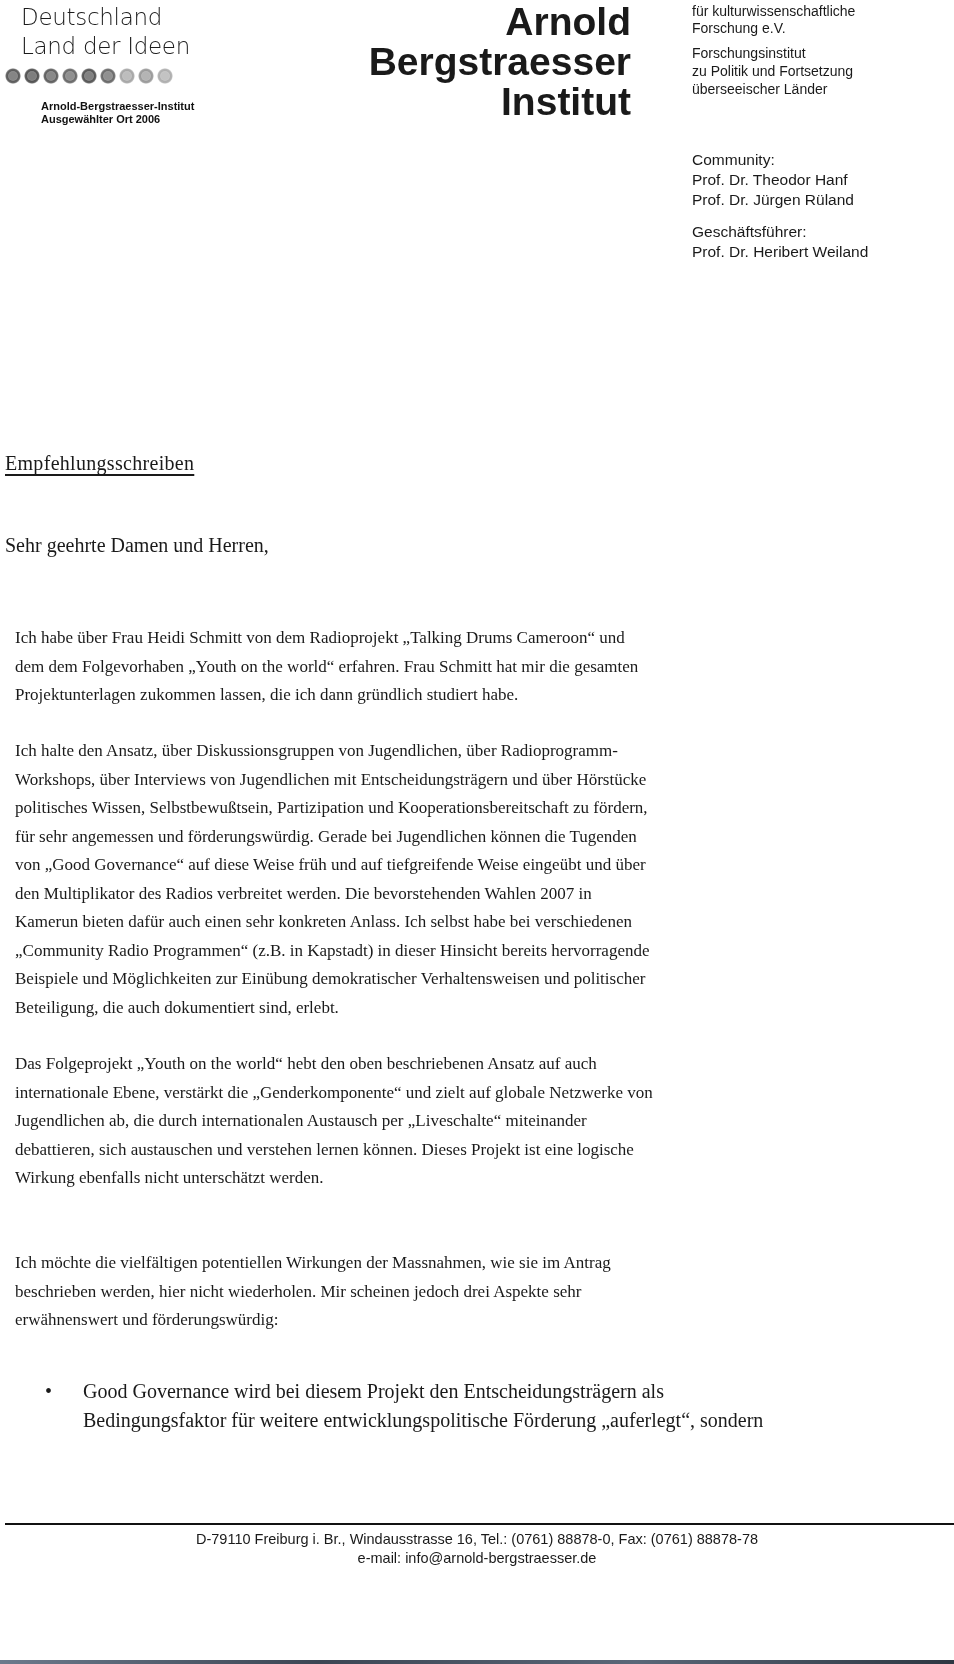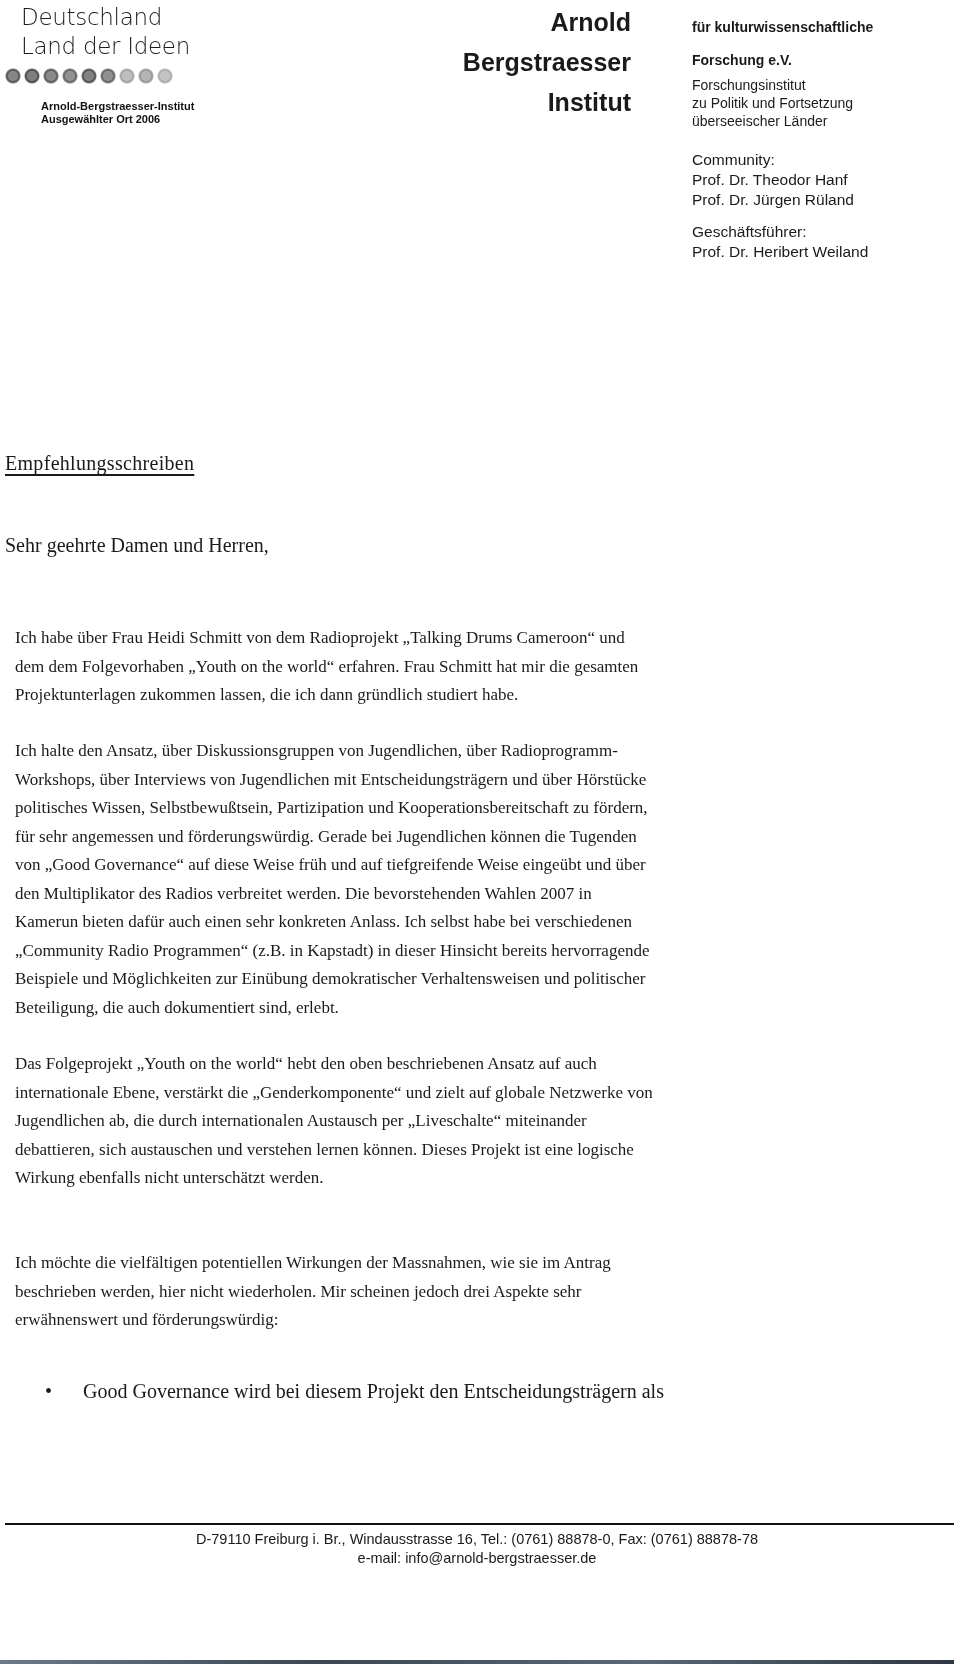--- a/index.html
+++ b/index.html
@@ -9,25 +9,25 @@
   .serif { font-family: Liberation Serif, serif; }
 
   
   .dl-title { left: 5px; top: 3px; font-family: "DejaVu Sans", sans-serif; font-size: 23px; line-height: 29px; color: #1c1c1c; letter-spacing: -0.3px; font-weight: 300; margin-left: 16px; }
   .flowers { left: 5px; top: 68px; display: flex; gap: 3px; }
   .flower { width: 16px; height: 16px; border-radius: 50%; position: relative; }
   .flower::before { content: ""; position: absolute; inset: 3px; border-radius: 50%; background: rgba(255,255,255,0.35); }
   .abi-small { left: 5px; top: 100px; font-size: 11px; font-weight: bold; line-height: 13px; color: #111; margin-left: 36px; }
 
   
-  .logo-center { right: 323px; top: 2px; text-align: right; font-size: 25px; font-weight: bold; line-height: 40px; color: #1a1a1a; }
+  .logo-center { right: 323px; top: 2px; text-align: right; font-size: 39px; font-weight: bold; line-height: 40px; color: #1a1a1a; }
 
   
   .right-block { left: 692px; top: 3px; font-size: 14px; line-height: 17px; color: #1a1a1a; }
-  .right-block .bold { font-weight: bold; margin-top: 16px; }
+  .right-block .bold { font-weight: normal; }
   .right-block .spacer { height: 7px; }
   .right-block .small { font-size: 14px; line-height: 18px; }
 
   .directors { left: 692px; top: 150px; font-size: 15.5px; line-height: 20px; }
   .director-gap { height: 12px; }
 
   
   .heading { left: 5px; top: 452px; font-size: 20px; text-decoration: underline; text-underline-offset: 4px; letter-spacing: 0.3px; }
   .salutation { left: 5px; top: 534px; font-size: 20px; }
   .para { left: 15px; width: 948px; font-size: 17px; line-height: 28.5px; }
@@ -118,20 +118,21 @@
 <div class="abs para serif" style="top:1249px;">
     <span>Ich möchte die vielfältigen potentiellen Wirkungen der Massnahmen, wie sie im Antrag</span>
     <span>beschrieben werden, hier nicht wiederholen. Mir scheinen jedoch drei Aspekte sehr</span>
     <span>erwähnenswert und förderungswürdig:</span>
   </div>
 
 <div class="abs bullet-row serif">
   <div class="bullet-dot">•</div>
   <div class="bullet-text" id="bullet0">
       <span>Good Governance wird bei diesem Projekt den Entscheidungsträgern als</span>
+      <span>Bedingungsfaktor für weitere entwicklungspolitische Förderung „auferlegt“, sondern</span>
     </div>
 </div>
 
 <div class="abs footer-rule"></div>
 <div class="abs footer-text sans">
   <div>D-79110 Freiburg i. Br., Windausstrasse 16, Tel.: (0761) 88878-0, Fax: (0761) 88878-78</div>
   <div>e-mail: info@arnold-bergstraesser.de</div>
 </div>
 <div class="abs bottom-edge"></div>
 

